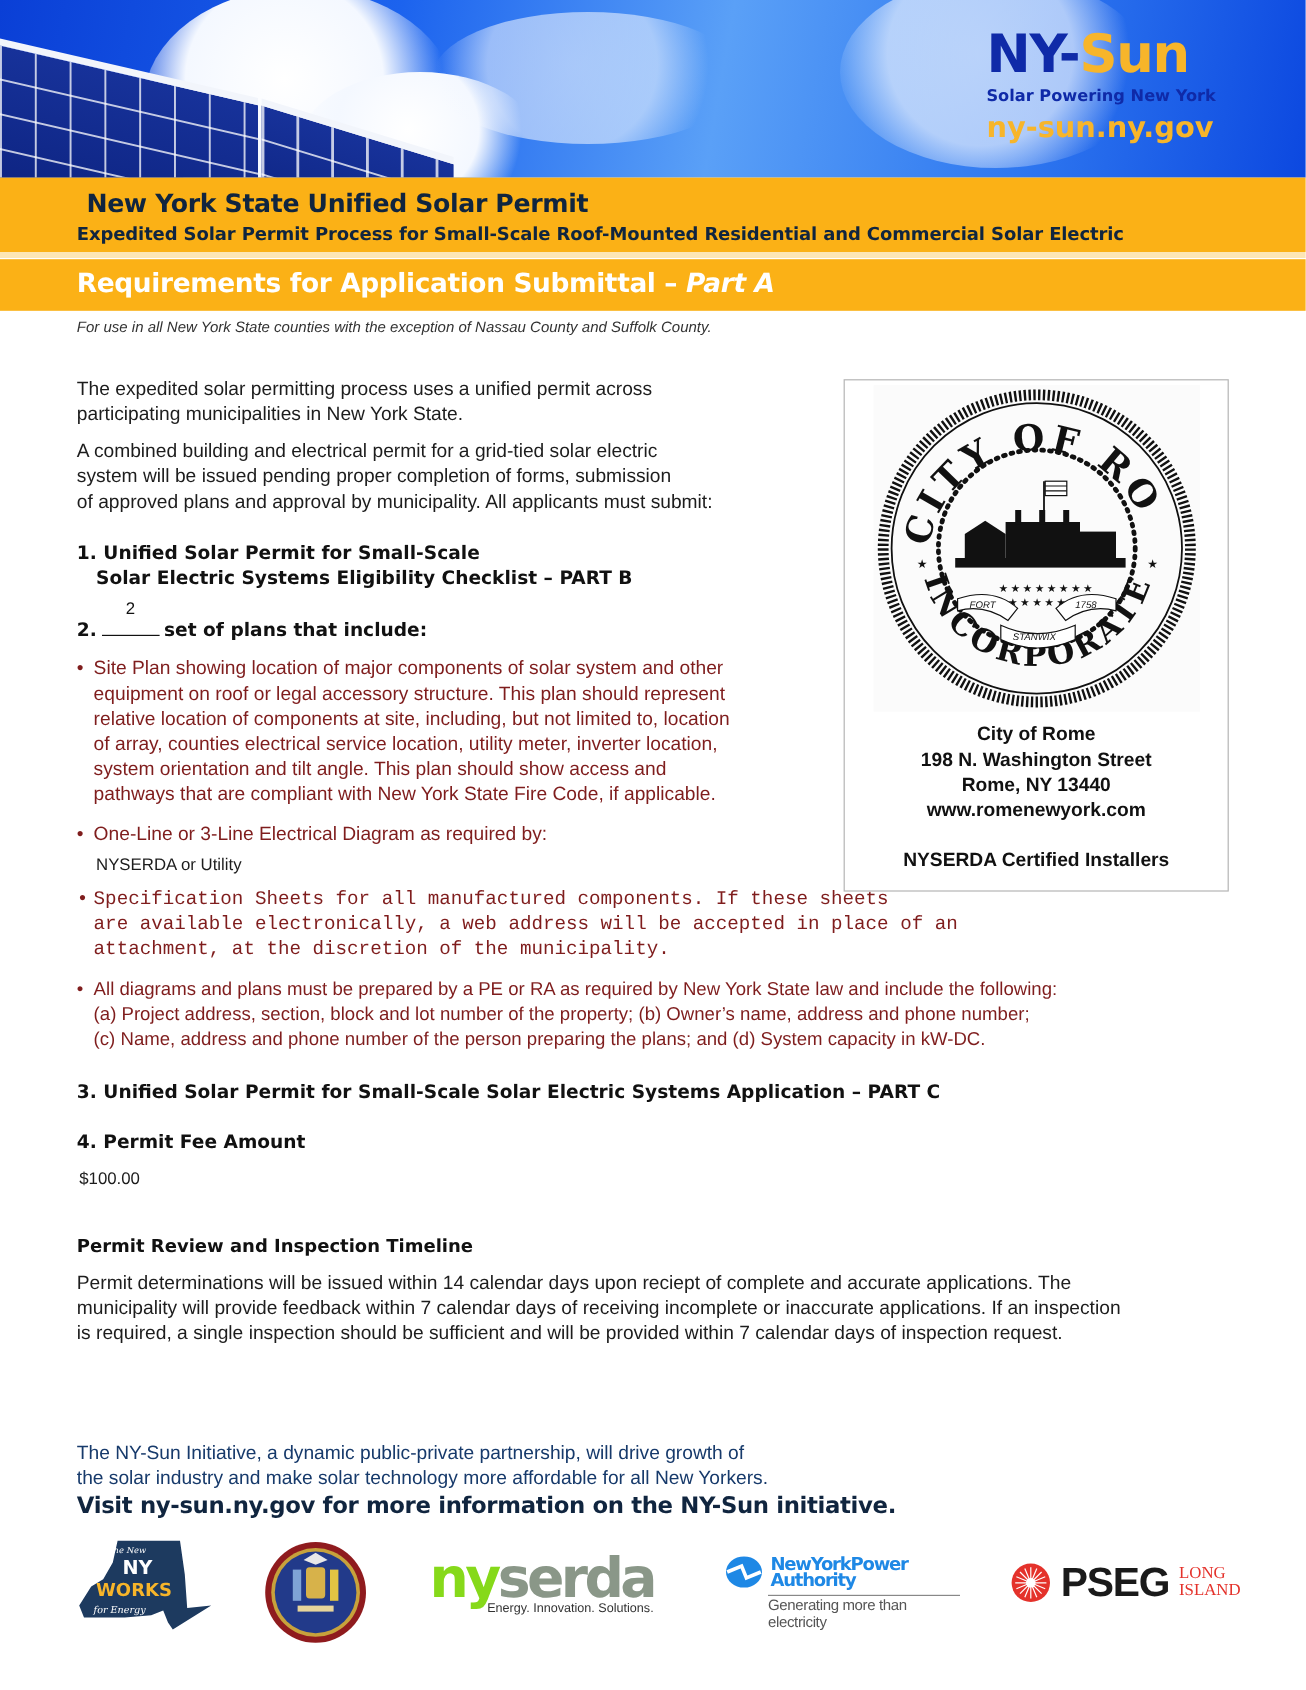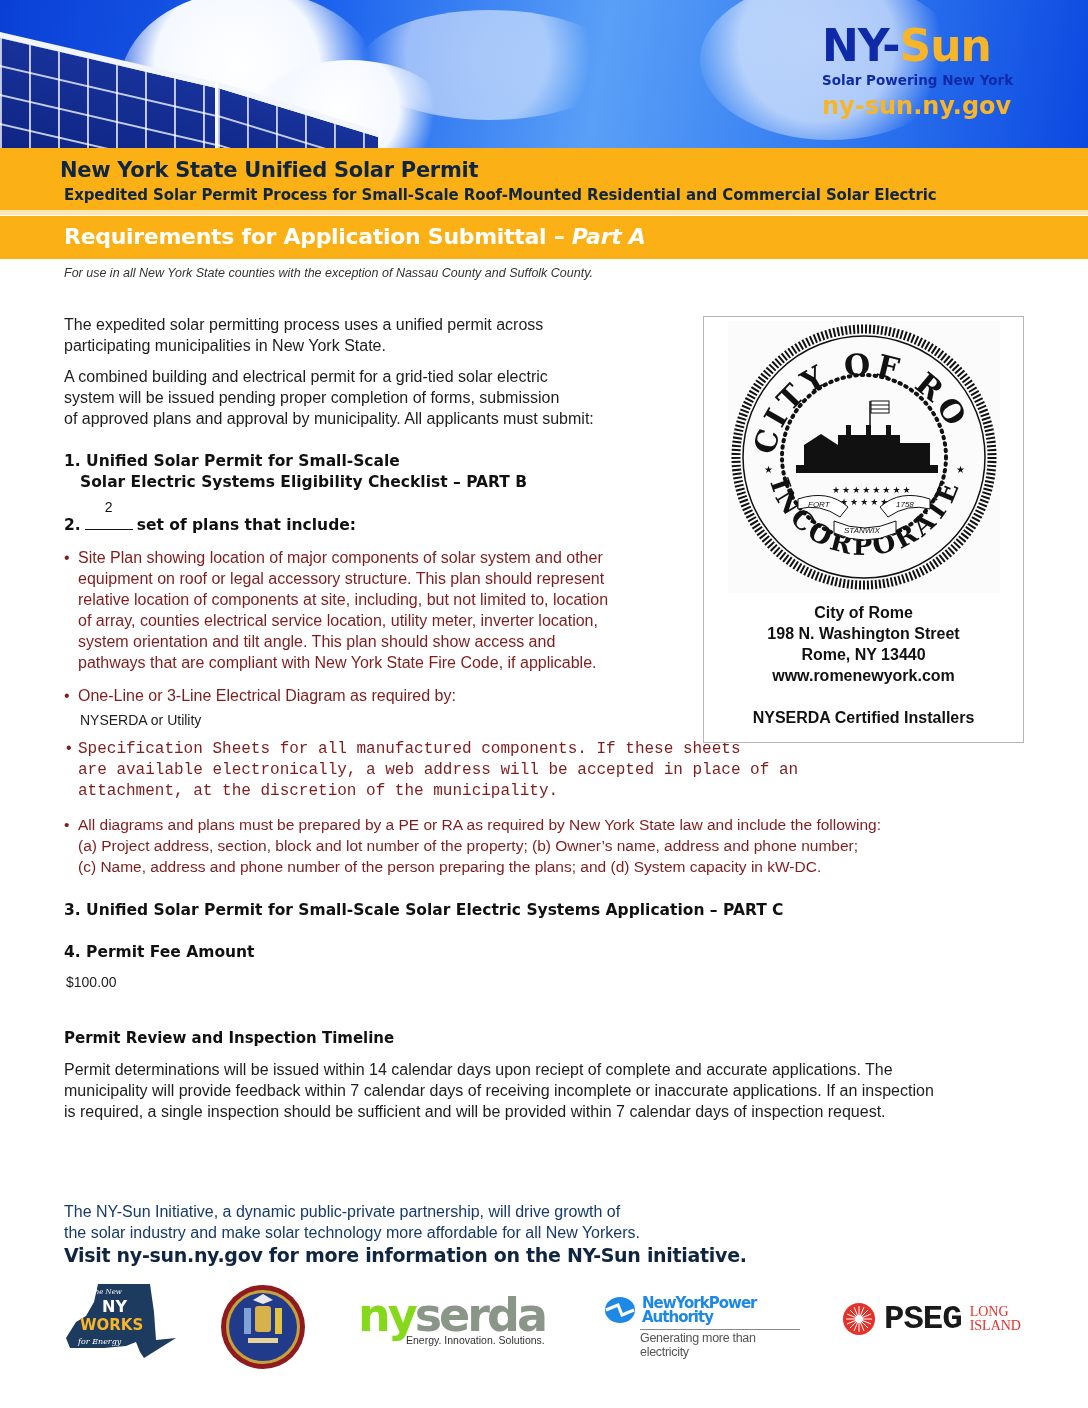--- a/index.html
+++ b/index.html
@@ -17,21 +17,21 @@
            border-top: 6px solid #f2f5fb; transform-origin: 0 0; }
   .brand { position: absolute; right: 66px; top: 22px; text-align: left; width: 200px; }
   .brand-main { font-family: "DejaVu Sans", sans-serif; font-weight: bold; font-size: 44px; line-height: 48px; letter-spacing: -1px; }
   .brand-ny { color: #0f2aa8; }
   .brand-sun { color: #f7b52a; }
   .brand-tag { font-family: "DejaVu Sans", sans-serif; font-weight: bold; font-size: 13.5px; color: #0f2aa8; margin-top: 2px; }
   .brand-url { font-family: "DejaVu Sans", sans-serif; font-weight: bold; font-size: 24px; color: #f7b52a; margin-top: 4px; }
 
   
   .bar1 { position: absolute; left: 0; top: 148px; width: 1088px; height: 62px; background: #fbb116; }
-  .bar1-title { position: absolute; left: 60px; top: 10px; font-family: "DejaVu Sans", sans-serif; font-weight: bold; font-size: 21px; color: #10253f; letter-spacing: -0.3px; }
+  .bar1-title { position: absolute; left: 72px; top: 10px; font-family: "DejaVu Sans", sans-serif; font-weight: bold; font-size: 21px; color: #10253f; letter-spacing: -0.3px; }
   .bar1-sub { position: absolute; left: 64px; top: 38px; font-family: "DejaVu Sans", sans-serif; font-weight: bold; font-size: 15px; color: #10253f; letter-spacing: -0.1px; }
   .bar-gap { position: absolute; left: 0; top: 210px; width: 1088px; height: 5px; background: #fde6b5; }
   .bar2 { position: absolute; left: 0; top: 216px; width: 1088px; height: 43px; background: #fbb116; }
   .bar2-title { position: absolute; left: 64px; top: 8px; font-family: "DejaVu Sans", sans-serif; font-weight: bold; font-size: 22px; color: #ffffff; letter-spacing: -0.3px; }
   .bar2-title em { font-style: italic; }
   .scope-note { position: absolute; left: 64px; top: 266px; font-size: 12.5px; font-style: italic; color: #333; }
 
   
   .p { position: absolute; left: 64px; font-size: 16px; line-height: 21px; color: #1d1d1d; }
   .h-item { position: absolute; left: 64px; font-family: "DejaVu Sans", sans-serif; font-weight: bold; font-size: 15.5px; line-height: 21px; color: #111; }
@@ -50,21 +50,21 @@
   
   .foot-p { position: absolute; left: 64px; top: 1201px; font-size: 16px; line-height: 21px; color: #173a6b; }
   .foot-cta { position: absolute; left: 64px; top: 1244px; font-family: "DejaVu Sans", sans-serif; font-weight: bold; font-size: 19px; color: #10253f; letter-spacing: -0.3px; }
   .logo { position: absolute; }
   .nyserda-word { font-family: "DejaVu Sans", sans-serif; font-weight: bold; font-size: 46px; letter-spacing: -3px; line-height: 46px; }
   .nyserda-ny { color: #86d91a; }
   .nyserda-serda { color: #8a9788; }
   .nyserda-tag { font-size: 10.5px; color: #333; margin-left: 48px; margin-top: -4px; }
   .nypa-name { font-family: "DejaVu Sans", sans-serif; font-weight: bold; font-size: 15px; line-height: 14px; color: #1e88e5; letter-spacing: -1px; }
   .nypa-tag { font-size: 12.5px; color: #555; border-top: 1px solid #888; margin-top: 2px; padding-top: 1px; letter-spacing: -0.3px; }
-  .pseg-word { font-family: Liberation Mono, monospace; font-weight: bold; font-size: 34px; color: #1a1a1a; line-height: 34px; letter-spacing: -1px; }
+  .pseg-word { font-family: Liberation Sans, sans-serif; font-weight: bold; font-size: 34px; color: #1a1a1a; line-height: 34px; letter-spacing: -1px; }
   .pseg-li { font-family: "Liberation Serif", serif; font-size: 14px; line-height: 14px; color: #e4322b; }
 </style>
 </head>
 <body>
 
 <div class="hero">
   <div class="cloud" style="left:120px;top:-10px;width:260px;height:190px;"></div>
   <div class="cloud" style="left:250px;top:60px;width:200px;height:120px;"></div>
   <div class="cloud" style="left:360px;top:10px;width:260px;height:110px;opacity:0.55;"></div>
   <div class="cloud" style="left:700px;top:-20px;width:260px;height:160px;opacity:0.65;"></div>

